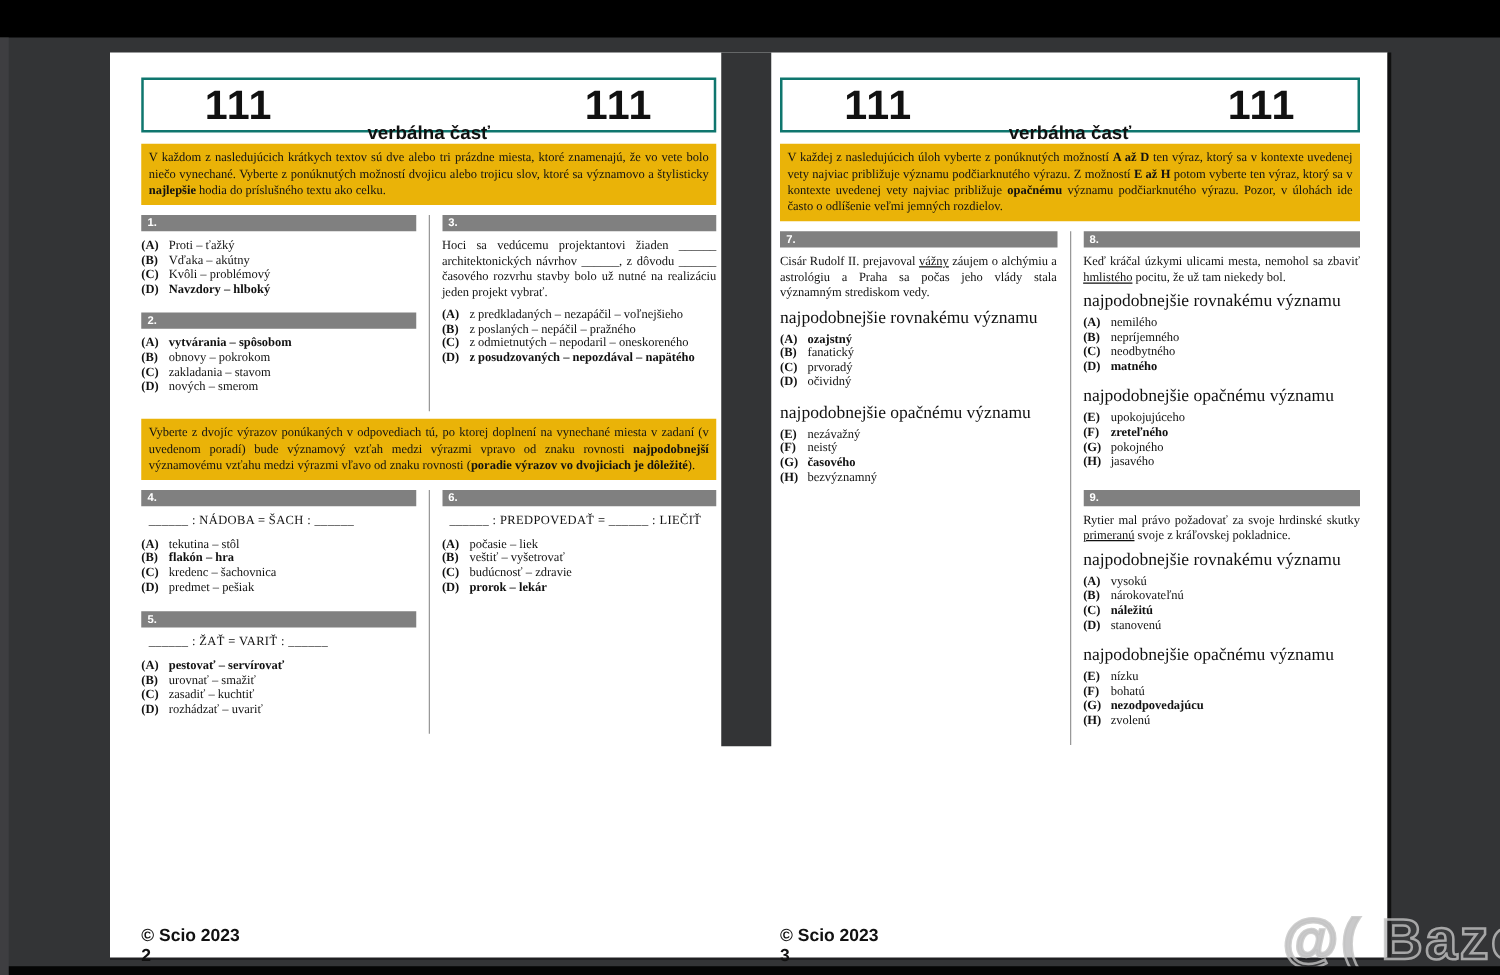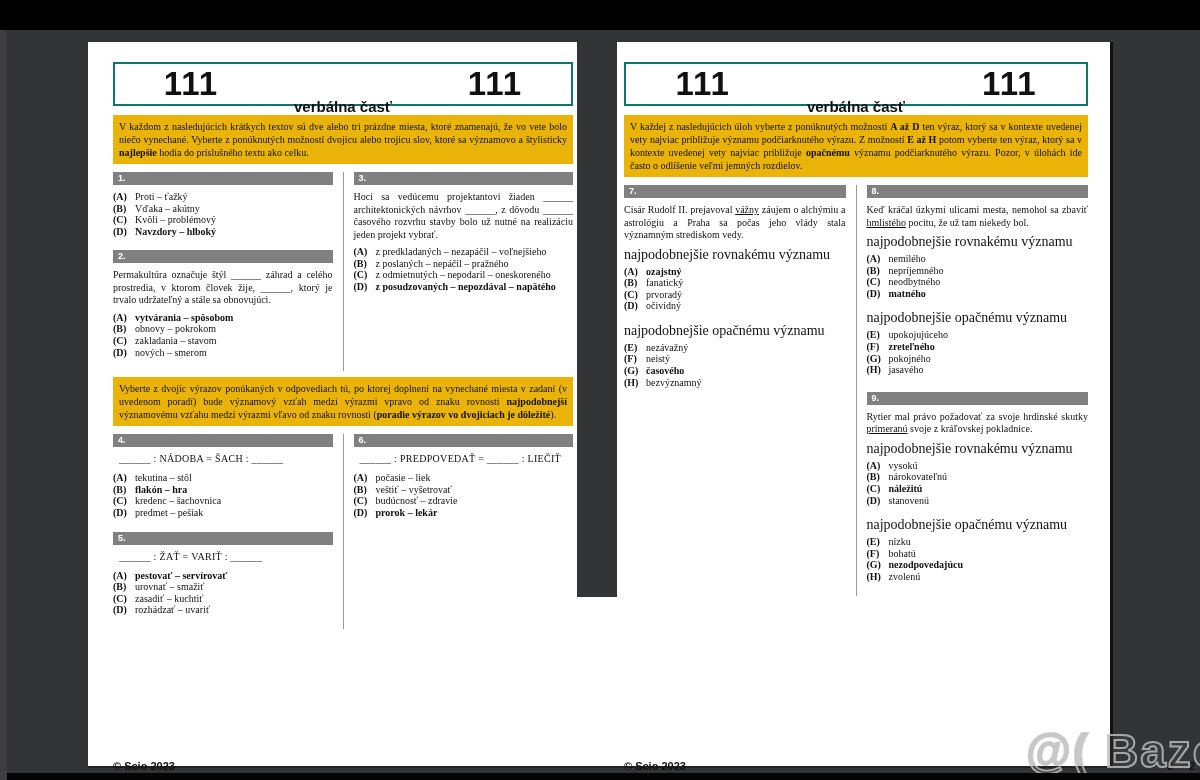--- a/index.html
+++ b/index.html
@@ -39,21 +39,21 @@
   .opts{margin-bottom:13px;}
   .opt{display:flex;font-size:10px;line-height:11.6px;color:#111;}
   .ol{font-weight:700;width:22px;flex:none;}
   .ot{flex:1;}
   .opt.b .ot{font-weight:700;}
   .sublabel{font-size:14px;line-height:12px;color:#111;margin:7px 0 5px;}
   .u{text-decoration:underline;}
   .qgap{height:3px;}
 
   .footer{position:absolute;bottom:8px;display:flex;justify-content:space-between;
-          font-family:"Liberation Sans",sans-serif;font-weight:700;font-size:11px;color:#111;}
+          font-family:"Liberation Sans",sans-serif;font-weight:700;font-size:14px;color:#111;flex-direction:column;}
   .footer1{left:113px;right:5px;}
   .footer2{left:624px;right:27px;}
 
   .watermark{position:absolute;left:1026px;top:724px;white-space:nowrap;
              font-family:"Liberation Sans",sans-serif;font-weight:700;font-size:46px;
              letter-spacing:2px;color:rgba(75,75,78,0.30);
              -webkit-text-stroke:2px rgba(195,195,195,0.8);}
 </style>
 </head>
 <body>
@@ -90,21 +90,20 @@
                 <span class="ot">Kvôli – problémový</span>
               </div>
             <div class="opt b">
                 <span class="ol">(D)</span>
                 <span class="ot">Navzdory – hlboký</span>
               </div>
           </div>
         </div>
         <div>
           <div class="qbar">2.</div>
-          <div class="stem">Permakultúra označuje štýl ______ záhrad a celého prostredia, v ktorom človek žije, ______, ktorý je trvalo udržateľný a stále sa obnovujúci.</div>
           <div class="opts">
             <div class="opt b">
                 <span class="ol">(A)</span>
                 <span class="ot">vytvárania – spôsobom</span>
               </div>
             <div class="opt">
                 <span class="ol">(B)</span>
                 <span class="ot">obnovy – pokrokom</span>
               </div>
             <div class="opt">

